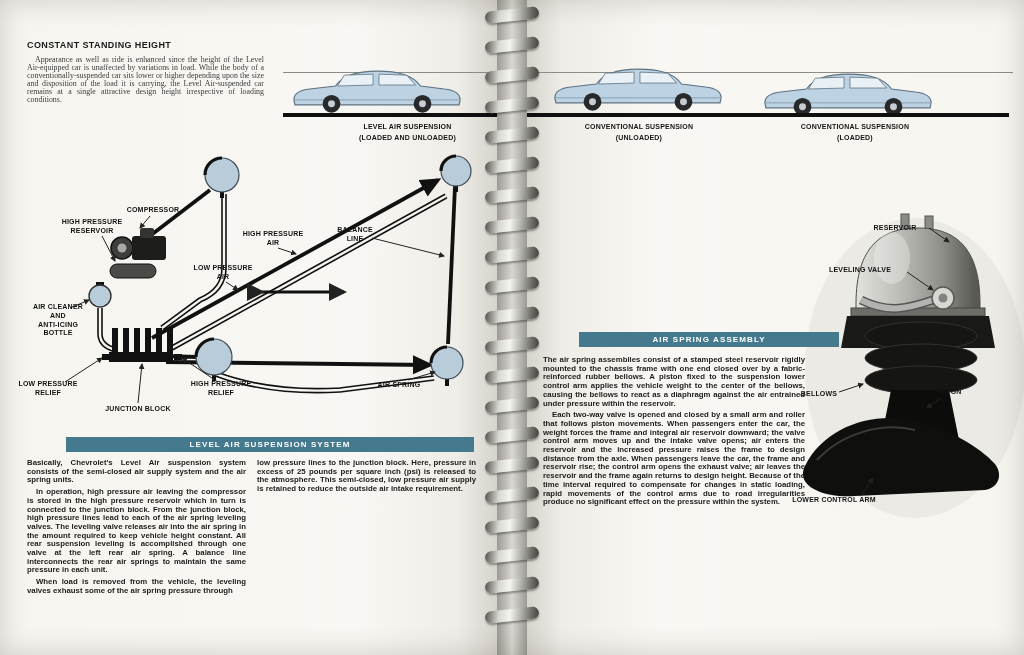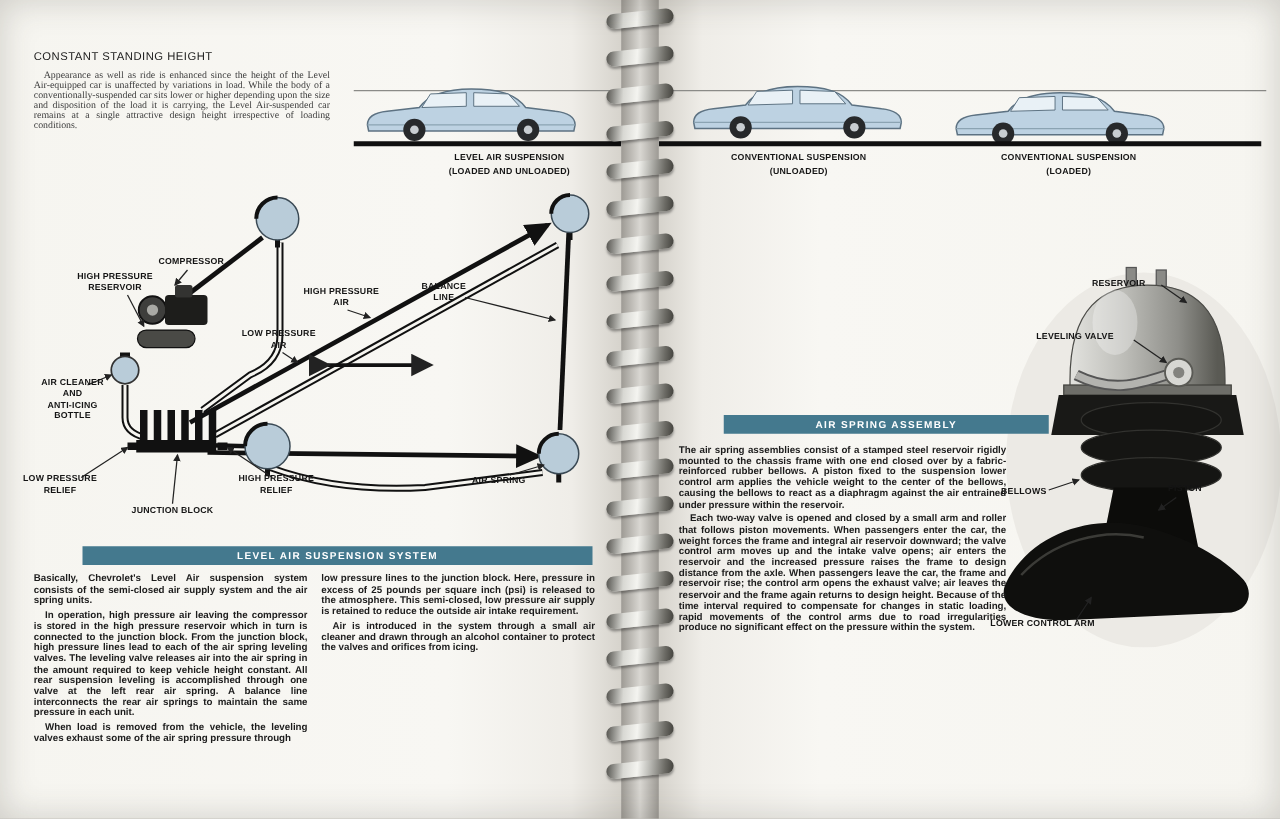--- a/index.html
+++ b/index.html
@@ -11,21 +11,21 @@
   .page-right { left:527px; background:linear-gradient(90deg,#d6d3cc 0%,#efede8 7%,#f8f7f3 26%,#f6f5f0 100%); }
   .gap { position:absolute; left:497px; top:0; width:30px; height:655px; background:linear-gradient(90deg,#9d9a94,#d9d7d2 50%,#9d9a94); }
   .vignette { position:absolute; inset:0; z-index:9; pointer-events:none; box-shadow:inset 0 0 28px rgba(60,55,45,.22); }
 
   .spiral { position:absolute; left:478px; top:0; width:68px; height:655px; z-index:6; }
   .coil { width:54px; height:12px; margin:18px auto 0; border-radius:6px; transform:rotate(-6deg);
           background:linear-gradient(100deg,#504f4a 0%,#d8d8d3 26%,#f4f4f0 46%,#c0c0bb 62%,#6b6a64 86%,#403f3a 100%);
           box-shadow:0 2px 2px rgba(0,0,0,.35); }
   .coil:first-child { margin-top:9px; }
 
-  .heading { position:absolute; font-size:9px; font-weight:normal; letter-spacing:.4px; color:#1a1a1a;text-align:center; }
+  .heading { position:absolute; font-size:9px; font-weight:bold; letter-spacing:.4px; color:#1a1a1a;text-align:center; }
   .intro { position:absolute; font-family:"Liberation Serif", serif; font-size:7.9px; line-height:7.9px;
            text-align:justify; color:#3c3c3c; text-indent:8px; }
   .banner { position:absolute; height:15px; background:#44798e; color:#ffffff; font-weight:bold; font-size:8px;
             letter-spacing:1.1px; text-align:center; line-height:15px;margin-left:36px; }
   .bodycol { position:absolute; font-size:7.8px; font-weight:bold; line-height:8.7px; text-align:justify;
              color:#1c1c1c; overflow:hidden; }
   .bodycol p { margin-bottom:3px; }
   .bodycol p.ind { text-indent:9px; }
   .dlabel, .flabel, .carlabel { position:absolute; font-size:7px; font-weight:bold; line-height:1.25;
              text-align:center; color:#141414; letter-spacing:.2px; white-space:pre-line; }
@@ -178,21 +178,20 @@
 
     <div class="banner" style="left:30px; top:437px; width:408px;">LEVEL AIR SUSPENSION SYSTEM</div>
 
     <div class="bodycol" style="left:27px; top:459px; width:219px; height:168px;">
       <p>Basically, Chevrolet's Level Air suspension system consists of the semi-closed air supply system and the air spring units.</p>
       <p class="ind">In operation, high pressure air leaving the compressor is stored in the high pressure reservoir which in turn is connected to the junction block. From the junction block, high pressure lines lead to each of the air spring leveling valves. The leveling valve releases air into the air spring in the amount required to keep vehicle height constant. All rear suspension leveling is accomplished through one valve at the left rear air spring. A balance line interconnects the rear air springs to maintain the same pressure in each unit.</p>
       <p class="ind">When load is removed from the vehicle, the leveling valves exhaust some of the air spring pressure through</p>
     </div>
     <div class="bodycol" style="left:257px; top:459px; width:219px; height:168px;">
       <p>low pressure lines to the junction block. Here, pressure in excess of 25 pounds per square inch (psi) is released to the atmosphere. This semi-closed, low pressure air supply is retained to reduce the outside air intake requirement.</p>
-      <p class="ind">Air is introduced in the system through a small air cleaner and drawn through an alcohol container to protect the valves and orifices from icing.</p>
     </div>
 
     <div class="pagenum" style="left:14px; top:626px;">64</div>
   </div>
 
   <div class="page page-right">
 
     <div class="datum" style="left:0; top:72px; width:486px;"></div>
     <svg class="carsvg" style="left:22px; top:58px;" width="178" height="56" viewBox="0 0 180 56">
         <use href="#car-symbol"></use>

